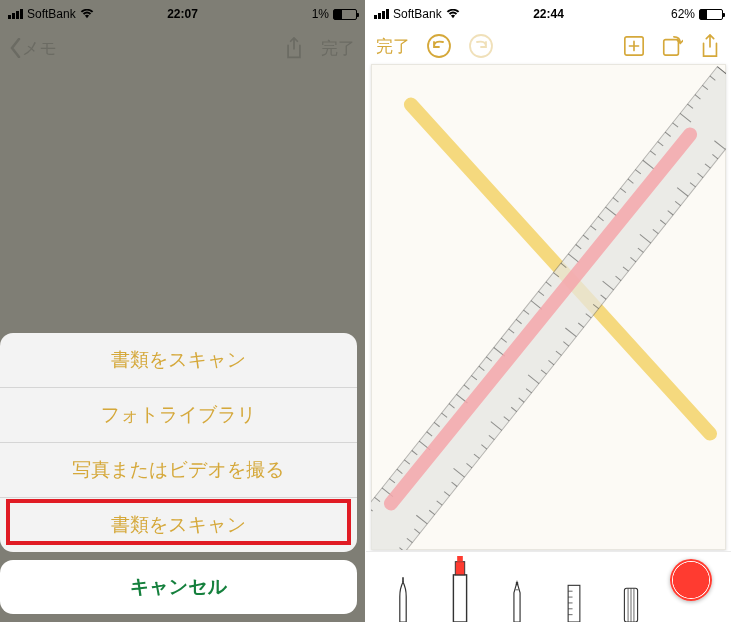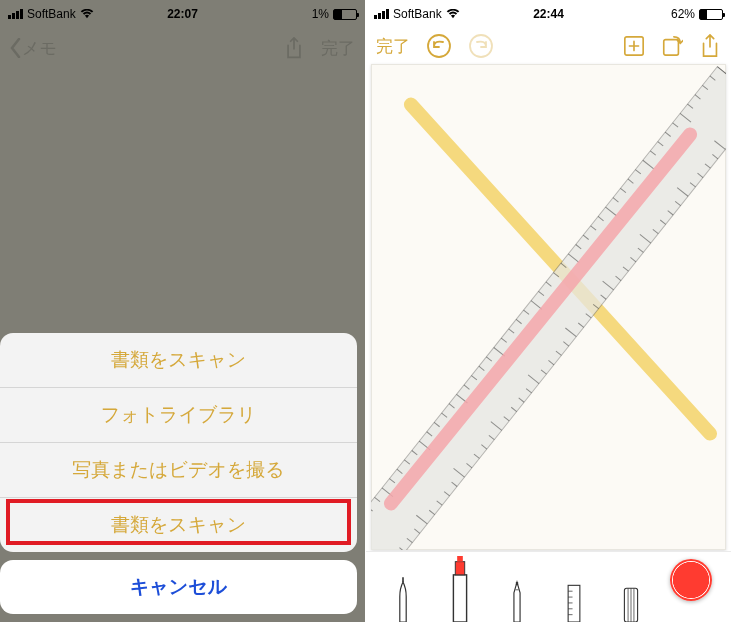--- a/index.html
+++ b/index.html
@@ -79,21 +79,21 @@
     height:54px; display:flex; align-items:center; justify-content:center;
     color:#d5a83a; font-size:19px;
     border-top:1px solid rgba(0,0,0,0.12);
     cursor:pointer;
   }
   .sheet-item:first-child { border-top:none; }
   .sheet-cancel {
     margin-top:8px;
     background:#fff; border-radius:13px;
     height:54px; display:flex; align-items:center; justify-content:center;
-    color:#1d4ed8; font-size:19px; font-weight:600;
+    color:#15803d; font-size:19px; font-weight:600;
     cursor:pointer;
   }
   .highlight-box {
     position:absolute;
     border:4px solid #e01b24;
     pointer-events:none;
     box-sizing:border-box;
   }
 
   

